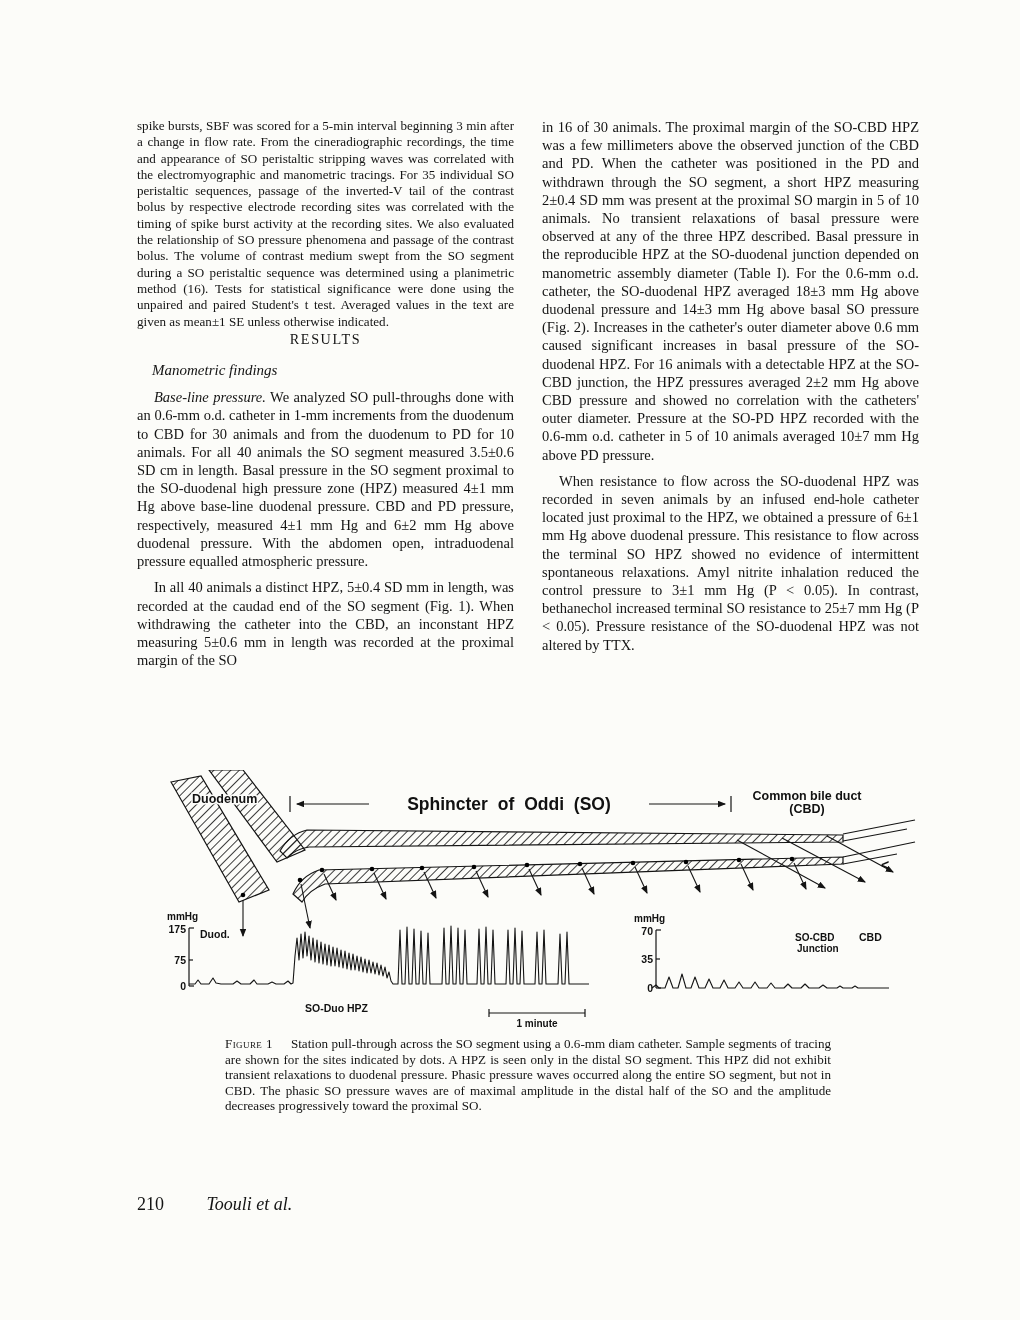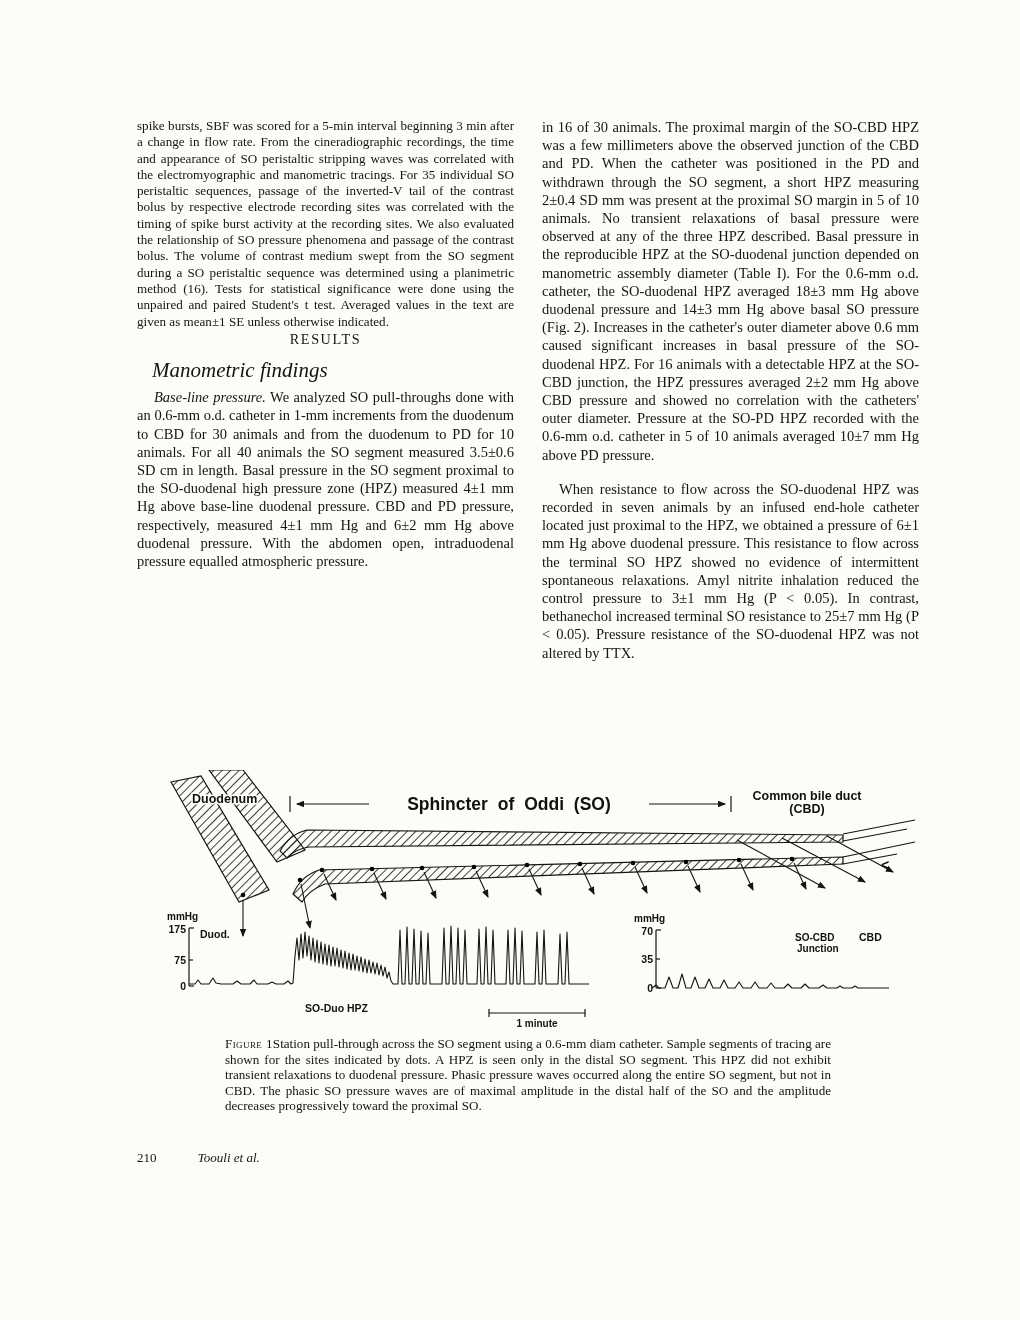--- a/index.html
+++ b/index.html
@@ -4,50 +4,51 @@
 <style>
   * { margin:0; padding:0; box-sizing:border-box; }
   html,body { background:#e8e8e4; }
   body { width:1020px; font-family:"Liberation Serif", serif; color:#141414; }
   .page { position:relative; width:1020px; height:1320px; background:#fcfcf9; overflow:hidden; }
 
   .columns { position:absolute; left:137px; top:118px; width:782px; display:flex; gap:28px; }
   .col { width:380px; font-size:14.5px; line-height:18.2px; text-align:justify; }
   .small { font-size:13.1px; line-height:16.3px; }
   p.indent { text-indent:17px; }
-  p + p.indent { margin-top:16px; }
+  p + p.indent { margin-top:8px; }
 
   .results-heading { font-size:14.2px; font-weight:400; text-align:center; letter-spacing:1.6px; }
-  .subheading { font-size:21px; font-style:italic; font-weight:400; margin-top:13px; margin-left:15px; margin-bottom:9px; }
+  .subheading { font-size:15px; font-style:italic; font-weight:400; margin-top:13px; margin-left:15px; margin-bottom:9px; }
   .lead { font-style:italic; }
 
   .figure-wrap { position:absolute; left:137px; top:770px; width:782px; height:262px; }
 
   .caption { position:absolute; left:225px; top:1036px; width:606px; font-size:13.1px; line-height:15.6px; text-align:justify; }
-  .figlabel { font-variant:small-caps; letter-spacing:.4px; margin-right:0;font-family:Liberation Serif, serif; }
-
-  .footer { position:absolute; left:137px; top:1150px; font-size:13px; }
+  .figlabel { font-variant:small-caps; letter-spacing:.4px; margin-right:18px;font-family:Liberation Serif, serif; }
+
+  .footer { position:absolute; left:137px; top:1194px; font-size:18px; }
   .footer .authors { font-style:italic; margin-left:38px; }
 
   svg text { font-family:"Liberation Sans", sans-serif; font-weight:bold; fill:#111; }
   .trace { fill:none; stroke:#141414; stroke-width:1.1; stroke-linejoin:round; }
   .axisline { stroke:#141414; stroke-width:1.2; }
   .thin { stroke:#141414; stroke-width:1.1; fill:none; }
 </style>
 </head>
 <body>
 
 <div class="page">
 
   <div class="columns">
     <div class="col">
       <p class="small">spike bursts, SBF was scored for a 5-min interval beginning 3 min after a change in flow rate. From the cineradiographic recordings, the time and appearance of SO peristaltic stripping waves was correlated with the electromyographic and manometric tracings. For 35 individual SO peristaltic sequences, passage of the inverted-V tail of the contrast bolus by respective electrode recording sites was correlated with the timing of spike burst activity at the recording sites. We also evaluated the relationship of SO pressure phenomena and passage of the contrast bolus. The volume of contrast medium swept from the SO segment during a SO peristaltic sequence was determined using a planimetric method (16). Tests for statistical significance were done using the unpaired and paired Student's t test. Averaged values in the text are given as mean±1 SE unless otherwise indicated.</p>
       <h2 class="results-heading">RESULTS</h2>
       <h3 class="subheading">Manometric findings</h3>
       <p class="indent"><span class="lead">Base-line pressure.</span> <span>We analyzed SO pull-throughs done with an 0.6-mm o.d. catheter in 1-mm increments from the duodenum to CBD for 30 animals and from the duodenum to PD for 10 animals. For all 40 animals the SO segment measured 3.5±0.6 SD cm in length. Basal pressure in the SO segment proximal to the SO-duodenal high pressure zone (HPZ) measured 4±1 mm Hg above base-line duodenal pressure. CBD and PD pressure, respectively, measured 4±1 mm Hg and 6±2 mm Hg above duodenal pressure. With the abdomen open, intraduodenal pressure equalled atmospheric pressure.</span></p>
+      <p class="indent">In all 40 animals a distinct HPZ, 5±0.4 SD mm in length, was recorded at the caudad end of the SO segment (Fig. 1). When withdrawing the catheter into the CBD, an inconstant HPZ measuring 5±0.6 mm in length was recorded at the proximal margin of the SO</p>
     </div>
     <div class="col">
       <p>in 16 of 30 animals. The proximal margin of the SO-CBD HPZ was a few millimeters above the observed junction of the CBD and PD. When the catheter was positioned in the PD and withdrawn through the SO segment, a short HPZ measuring 2±0.4 SD mm was present at the proximal SO margin in 5 of 10 animals. No transient relaxations of basal pressure were observed at any of the three HPZ described. Basal pressure in the reproducible HPZ at the SO-duodenal junction depended on manometric assembly diameter (Table I). For the 0.6-mm o.d. catheter, the SO-duodenal HPZ averaged 18±3 mm Hg above duodenal pressure and 14±3 mm Hg above basal SO pressure (Fig. 2). Increases in the catheter's outer diameter above 0.6 mm caused significant increases in basal pressure of the SO-duodenal HPZ. For 16 animals with a detectable HPZ at the SO-CBD junction, the HPZ pressures averaged 2±2 mm Hg above CBD pressure and showed no correlation with the catheters' outer diameter. Pressure at the SO-PD HPZ recorded with the 0.6-mm o.d. catheter in 5 of 10 animals averaged 10±7 mm Hg above PD pressure.</p>
       <p class="indent">When resistance to flow across the SO-duodenal HPZ was recorded in seven animals by an infused end-hole catheter located just proximal to the HPZ, we obtained a pressure of 6±1 mm Hg above duodenal pressure. This resistance to flow across the terminal SO HPZ showed no evidence of intermittent spontaneous relaxations. Amyl nitrite inhalation reduced the control pressure to 3±1 mm Hg (P &lt; 0.05). In contrast, bethanechol increased terminal SO resistance to 25±7 mm Hg (P &lt; 0.05). Pressure resistance of the SO-duodenal HPZ was not altered by TTX.</p>
     </div>
   </div>
 
   <div class="figure-wrap">
     <svg viewBox="0 0 782 262" width="782" height="262">
       <defs>

